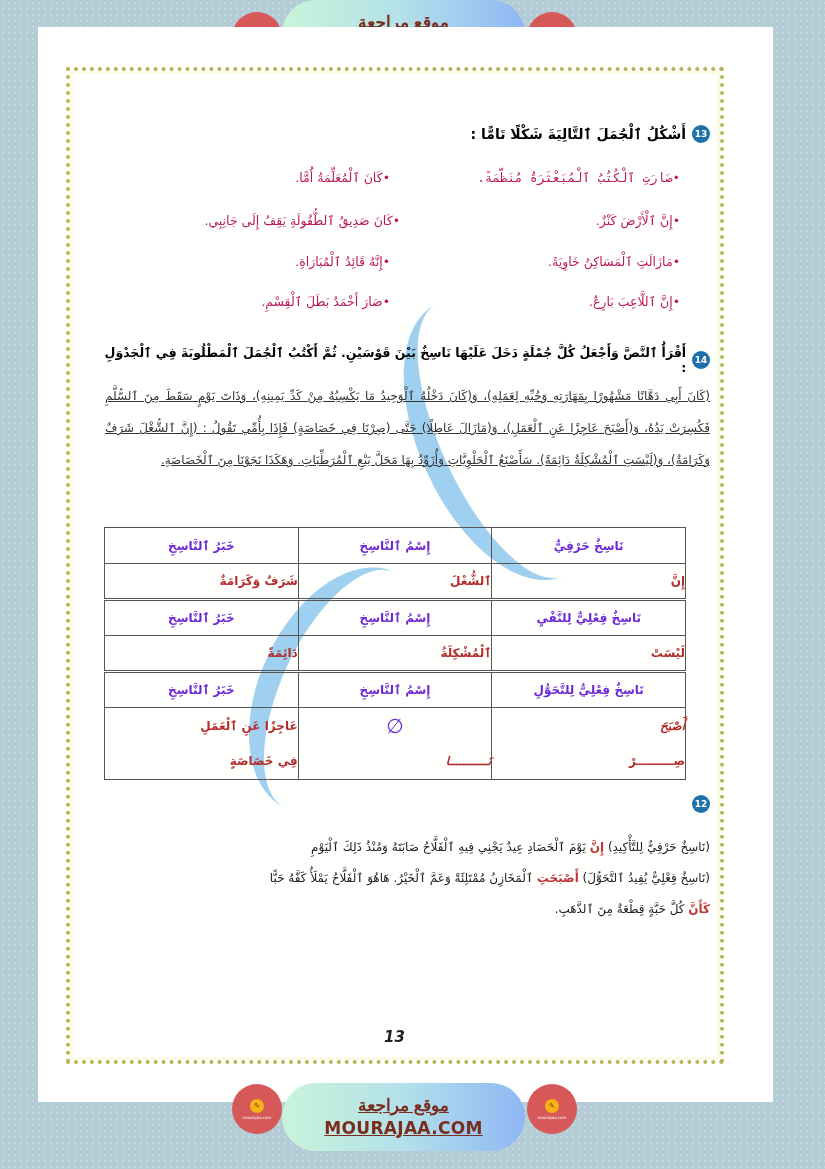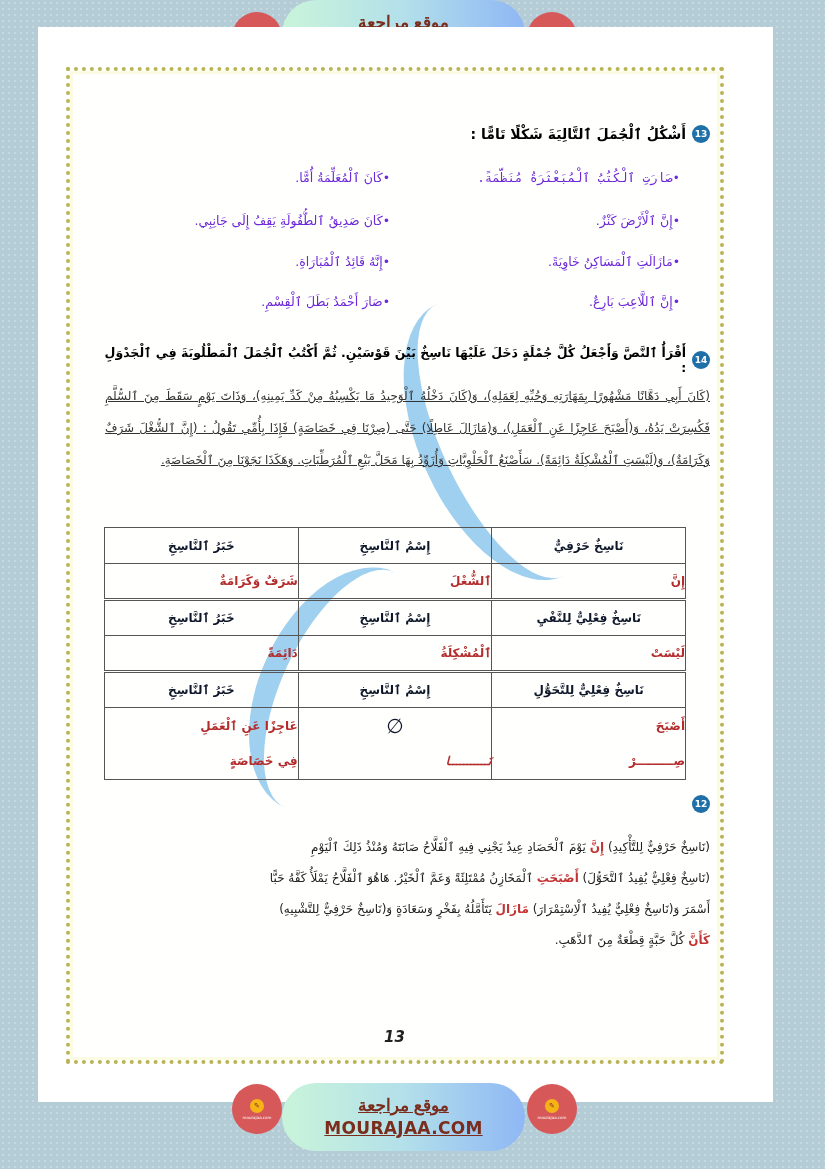--- a/index.html
+++ b/index.html
@@ -39,29 +39,29 @@
   .badge {
     position: absolute; width: 50px; height: 50px; border-radius: 50%;
     background: #d65858; display: flex; flex-direction: column; align-items: center; justify-content: center;
   }
   .badge .book { width: 14px; height: 14px; border-radius: 50%; background: #f6b317; font-size: 7px; color: #7a2d1c; display:flex; align-items:center; justify-content:center; }
   .badge .tiny { font-size: 4px; color: #fff; line-height: 5px; margin-top: 2px; text-align: center; }
 
   .rtl { direction: rtl; font-family: "DejaVu Sans", sans-serif; color: #222; }
   .ex-title { position: absolute; right: 115px; font-size: 14px; font-weight: bold; display: flex; align-items: center; gap: 6px; direction: rtl; }
   .num-circle { width: 18px; height: 18px; border-radius: 50%; background: #1f6fa8; color: #fff; font-size: 9px; font-weight: bold; display: inline-flex; align-items: center; justify-content: center; direction: ltr; }
-  .sent { position: absolute; font-size: 12.5px; direction: rtl; white-space: nowrap; color: #6d28d9; }
+  .sent { position: absolute; font-size: 12.5px; direction: rtl; white-space: nowrap; color: #be185d; }
   .sent::before { content: "\2022 "; }
   .para { position: absolute; left: 105px; right: 115px; font-size: 12px; line-height: 32px; direction: rtl; text-align: justify; color: #333; text-decoration: underline; }
 
   table.nas {
     position: absolute; left: 104px; top: 527px; width: 582px; border-collapse: collapse;
     direction: rtl; font-family: "DejaVu Sans", sans-serif; font-size: 12px;
   }
-  table.nas td { border: 1px solid #555; text-align: center; height: 36px; width: 33.3%; color: #0f172a; font-weight: bold; }
+  table.nas td { border: 1px solid #555; text-align: center; height: 36px; width: 33.3%; color: #6d28d9; font-weight: bold; }
   table.nas td.ans { color: #b32d2d; text-align: right; }
   table.nas tr.group-sep td { border-top: 3px double #555; }
   .red { color: #c23535; font-weight: bold; }
   .page-num { position: absolute; left: 384px; top: 1028px; font-size: 15px; font-weight: bold; font-style: italic; color: #222; }
 </style>
 </head>
 <body>
 
 <div class="badge" style="left:232px;top:12px;">
   <div class="book">✎</div>
@@ -84,21 +84,21 @@
 
 <div class="ex-title" style="top:125px;">
   <span class="num-circle">13</span>
   <span>أَشْكُلُ ٱلْجُمَلَ ٱلتَّالِيَةَ شَكْلًا تَامًّا :</span>
 </div>
 <div class="sent" style="right:145px;top:170px;font-family:Liberation Mono, monospace;">صَارَتِ ٱلْكُتُبُ ٱلْمُبَعْثَرَةُ مُنَظَّمَةً.</div>
 <div class="sent" style="right:145px;top:213px;">إِنَّ ٱلْأَرْضَ كَنْزٌ.</div>
 <div class="sent" style="right:145px;top:254px;">مَازَالَتِ ٱلْمَسَاكِنُ خَاوِيَةً.</div>
 <div class="sent" style="right:145px;top:294px;">إِنَّ ٱللَّاعِبَ بَارِعٌ.</div>
 <div class="sent" style="right:435px;top:170px;">كَانَ ٱلْمُعَلِّمَةُ أُمًّا.</div>
-<div class="sent" style="right:435px;top:213px;text-align:center;">كَانَ صَدِيقُ ٱلطُّفُولَةِ يَقِفُ إِلَى جَانِبِي.</div>
+<div class="sent" style="right:425px;top:213px;text-align:center;">كَانَ صَدِيقُ ٱلطُّفُولَةِ يَقِفُ إِلَى جَانِبِي.</div>
 <div class="sent" style="right:435px;top:254px;">إِنَّهُ قَائِدُ ٱلْمُبَارَاةِ.</div>
 <div class="sent" style="right:435px;top:294px;">صَارَ أَحْمَدُ بَطَلَ ٱلْقِسْمِ.</div>
 
 <div class="ex-title" style="top:345px;left:100px;font-size:12.5px;">
   <span class="num-circle">14</span>
   <span>أَقْرَأُ ٱلنَّصَّ وَأَجْعَلُ كُلَّ جُمْلَةٍ دَخَلَ عَلَيْهَا نَاسِخٌ بَيْنَ قَوْسَيْنِ. ثُمَّ أَكْتُبُ ٱلْجُمَلَ ٱلْمَطْلُوبَةَ فِي ٱلْجَدْوَلِ :</span>
 </div>
 <div class="para" style="top:380px;">(كَانَ أَبِي دَهَّانًا مَشْهُورًا بِمَهَارَتِهِ وَحُبِّهِ لِعَمَلِهِ)، وَ(كَانَ دَخْلُهُ ٱلْوَحِيدُ مَا يَكْسِبُهُ مِنْ كَدِّ يَمِينِهِ)، وَذَاتَ يَوْمٍ سَقَطَ مِنَ ٱلسُّلَّمِ فَكُسِرَتْ يَدُهُ، وَ(أَصْبَحَ عَاجِزًا عَنِ ٱلْعَمَلِ)، وَ(مَازَالَ عَاطِلًا) حَتَّى (صِرْنَا فِي خَصَاصَةٍ) فَإِذَا بِأُمِّي تَقُولُ : (إِنَّ ٱلشُّغْلَ شَرَفٌ وَكَرَامَةٌ)، وَ(لَيْسَتِ ٱلْمُشْكِلَةُ دَائِمَةً). سَأَصْنَعُ ٱلْحَلْوِيَّاتِ وَأُزَوِّدُ بِهَا مَحَلَّ بَيْعِ ٱلْمُرَطِّبَاتِ. وَهَكَذَا نَجَوْنَا مِنَ ٱلْخَصَاصَةِ.</div>
 
 <table class="nas">
@@ -122,39 +122,38 @@
     <td class="ans">لَيْسَتْ</td>
     <td class="ans">ٱلْمُشْكِلَةُ</td>
     <td class="ans">دَائِمَةً</td>
   </tr>
   <tr class="group-sep">
     <td>نَاسِخٌ فِعْلِيٌّ لِلتَّحَوُّلِ</td>
     <td>إِسْمُ ٱلنَّاسِخِ</td>
     <td>خَبَرُ ٱلنَّاسِخِ</td>
   </tr>
   <tr>
-    <td class="ans" style="border-bottom:none;">أَصْبَحَ</td>
+    <td class="ans" style="border-bottom:none;font-style:italic;">أَصْبَحَ</td>
     <td style="border-bottom:none;font-size:20px;font-weight:normal;">∅</td>
     <td class="ans" style="border-bottom:none;">عَاجِزًا عَنِ ٱلْعَمَلِ</td>
   </tr>
   <tr>
     <td class="ans" style="border-top:none;">صِـــــــــرْ</td>
     <td class="ans" style="border-top:none;font-style:italic;">نَـــــــــــا</td>
     <td class="ans" style="border-top:none;">فِي خَصَاصَةٍ</td>
   </tr>
 </tbody>
   </table>
 
 <div class="ex-title" style="top:795px;font-size:12.5px;">
   <span class="num-circle">12</span>
 </div>
 <div class="rtl" style="position:absolute;left:120px;right:115px;top:832px;font-size:12px;line-height:31px;">
   <div><span>(نَاسِخٌ حَرْفِيٌّ لِلتَّأْكِيدِ) </span><span class="red">إِنَّ</span><span> يَوْمَ ٱلْحَصَادِ عِيدٌ يَجْنِي فِيهِ ٱلْفَلَّاحُ صَابَتَهُ وَمُنْذُ ذَلِكَ ٱلْيَوْمِ</span></div>
   <div><span>(نَاسِخٌ فِعْلِيٌّ يُفِيدُ ٱلتَّحَوُّلَ) </span><span class="red">أَصْبَحَتِ</span><span> ٱلْمَخَازِنُ مُمْتَلِئَةً وَعَمَّ ٱلْخَيْرُ. هَاهُوَ ٱلْفَلَّاحُ يَمْلَأُ كَفَّهُ حَبًّا</span></div>
-  <div><span>أَسْمَرَ وَ(نَاسِخٌ فِعْلِيٌّ يُفِيدُ ٱلْاِسْتِمْرَارَ) </span><span class="red">مَازَالَ</span><span> يَتَأَمَّلُهُ بِفَخْرٍ وَسَعَادَةٍ وَ(نَاسِخٌ حَرْفِيٌّ لِلتَّشْبِيهِ)</span></div>
   <div><span></span><span class="red">كَأَنَّ</span><span> كُلَّ حَبَّةٍ قِطْعَةٌ مِنَ ٱلذَّهَبِ.</span></div>
 </div>
 
 <div class="page-num">13</div>
 
 <div class="badge" style="left:232px;top:1084px;">
   <div class="book">✎</div>
   <div class="tiny">mourajaa.com</div>
 </div>
 <div class="banner" style="top:1083px;">

